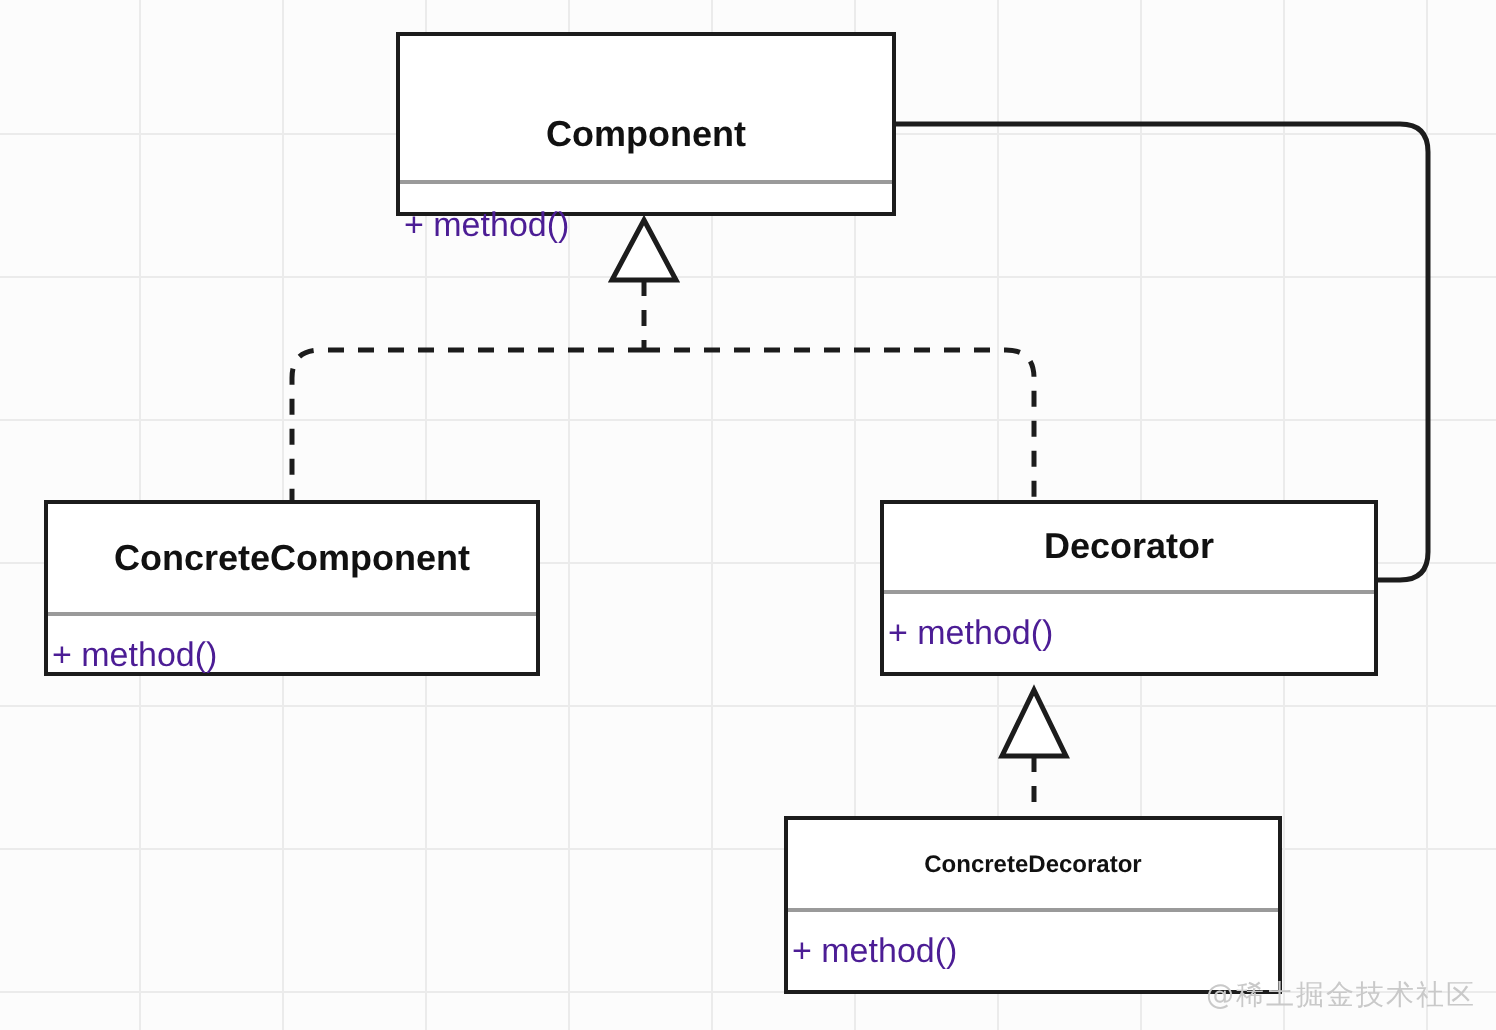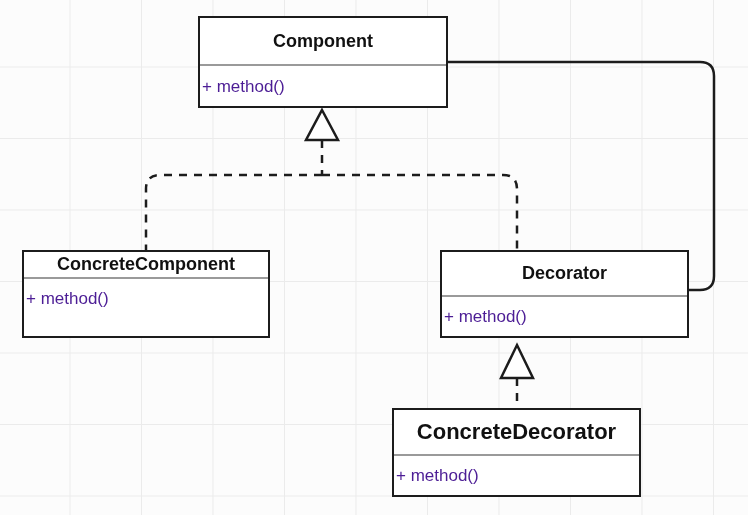--- a/index.html
+++ b/index.html
@@ -55,33 +55,33 @@
     align-items: center;
     padding-left: 2px;
   }
   .uml-member {
     color: #4c1d95;
     white-space: nowrap;
   }
 
   
   #box-component   { left: 198px; top: 16px;  width: 250px; height: 92px; }
-  #box-component .uml-name    { height: 46px; font-size: 18px; }
+  #box-component .uml-name    { height: 46px; font-size: 18px; margin-top: 26px; }
   #box-component .uml-members { height: 42.5px; font-size: 17px; }
 
   #box-concrete-component { left: 22px; top: 250px; width: 248px; height: 88px; }
-  #box-concrete-component .uml-name    { height: 25px; font-size: 18px; }
+  #box-concrete-component .uml-name    { height: 54px; font-size: 18px; }
   #box-concrete-component .uml-members { height: 41.5px; font-size: 17px; }
 
   #box-decorator   { left: 392px; top: 250px; width: 249px; height: 88px; margin-left: 48px; }
   #box-decorator .uml-name    { height: 43px; font-size: 18px; }
   #box-decorator .uml-members { height: 41.5px; font-size: 17px; }
 
   #box-concrete-decorator { left: 392px; top: 408px; width: 249px; height: 89px; }
-  #box-concrete-decorator .uml-name    { height: 44px; font-size: 22px; }
+  #box-concrete-decorator .uml-name    { height: 44px; font-size: 12px; }
   #box-concrete-decorator .uml-members { height: 41.5px; font-size: 17px; }
 
   #watermark {
     position: absolute;
     right: 10px;
     bottom: 8px;
     font-size: 14px;
     color: #c9c9c9;
     letter-spacing: 1px;
     z-index: 6;
@@ -143,14 +143,15 @@
   </div>
 
   <div class="uml-class" id="box-concrete-decorator">
     <div class="uml-name">ConcreteDecorator</div>
     <div class="uml-divider"></div>
     <div class="uml-members">
       <span class="uml-member">+ method()</span>
     </div>
   </div>
 
+  <div id="watermark">@稀土掘金技术社区</div>
 
 </div>
 
 </body></html>

